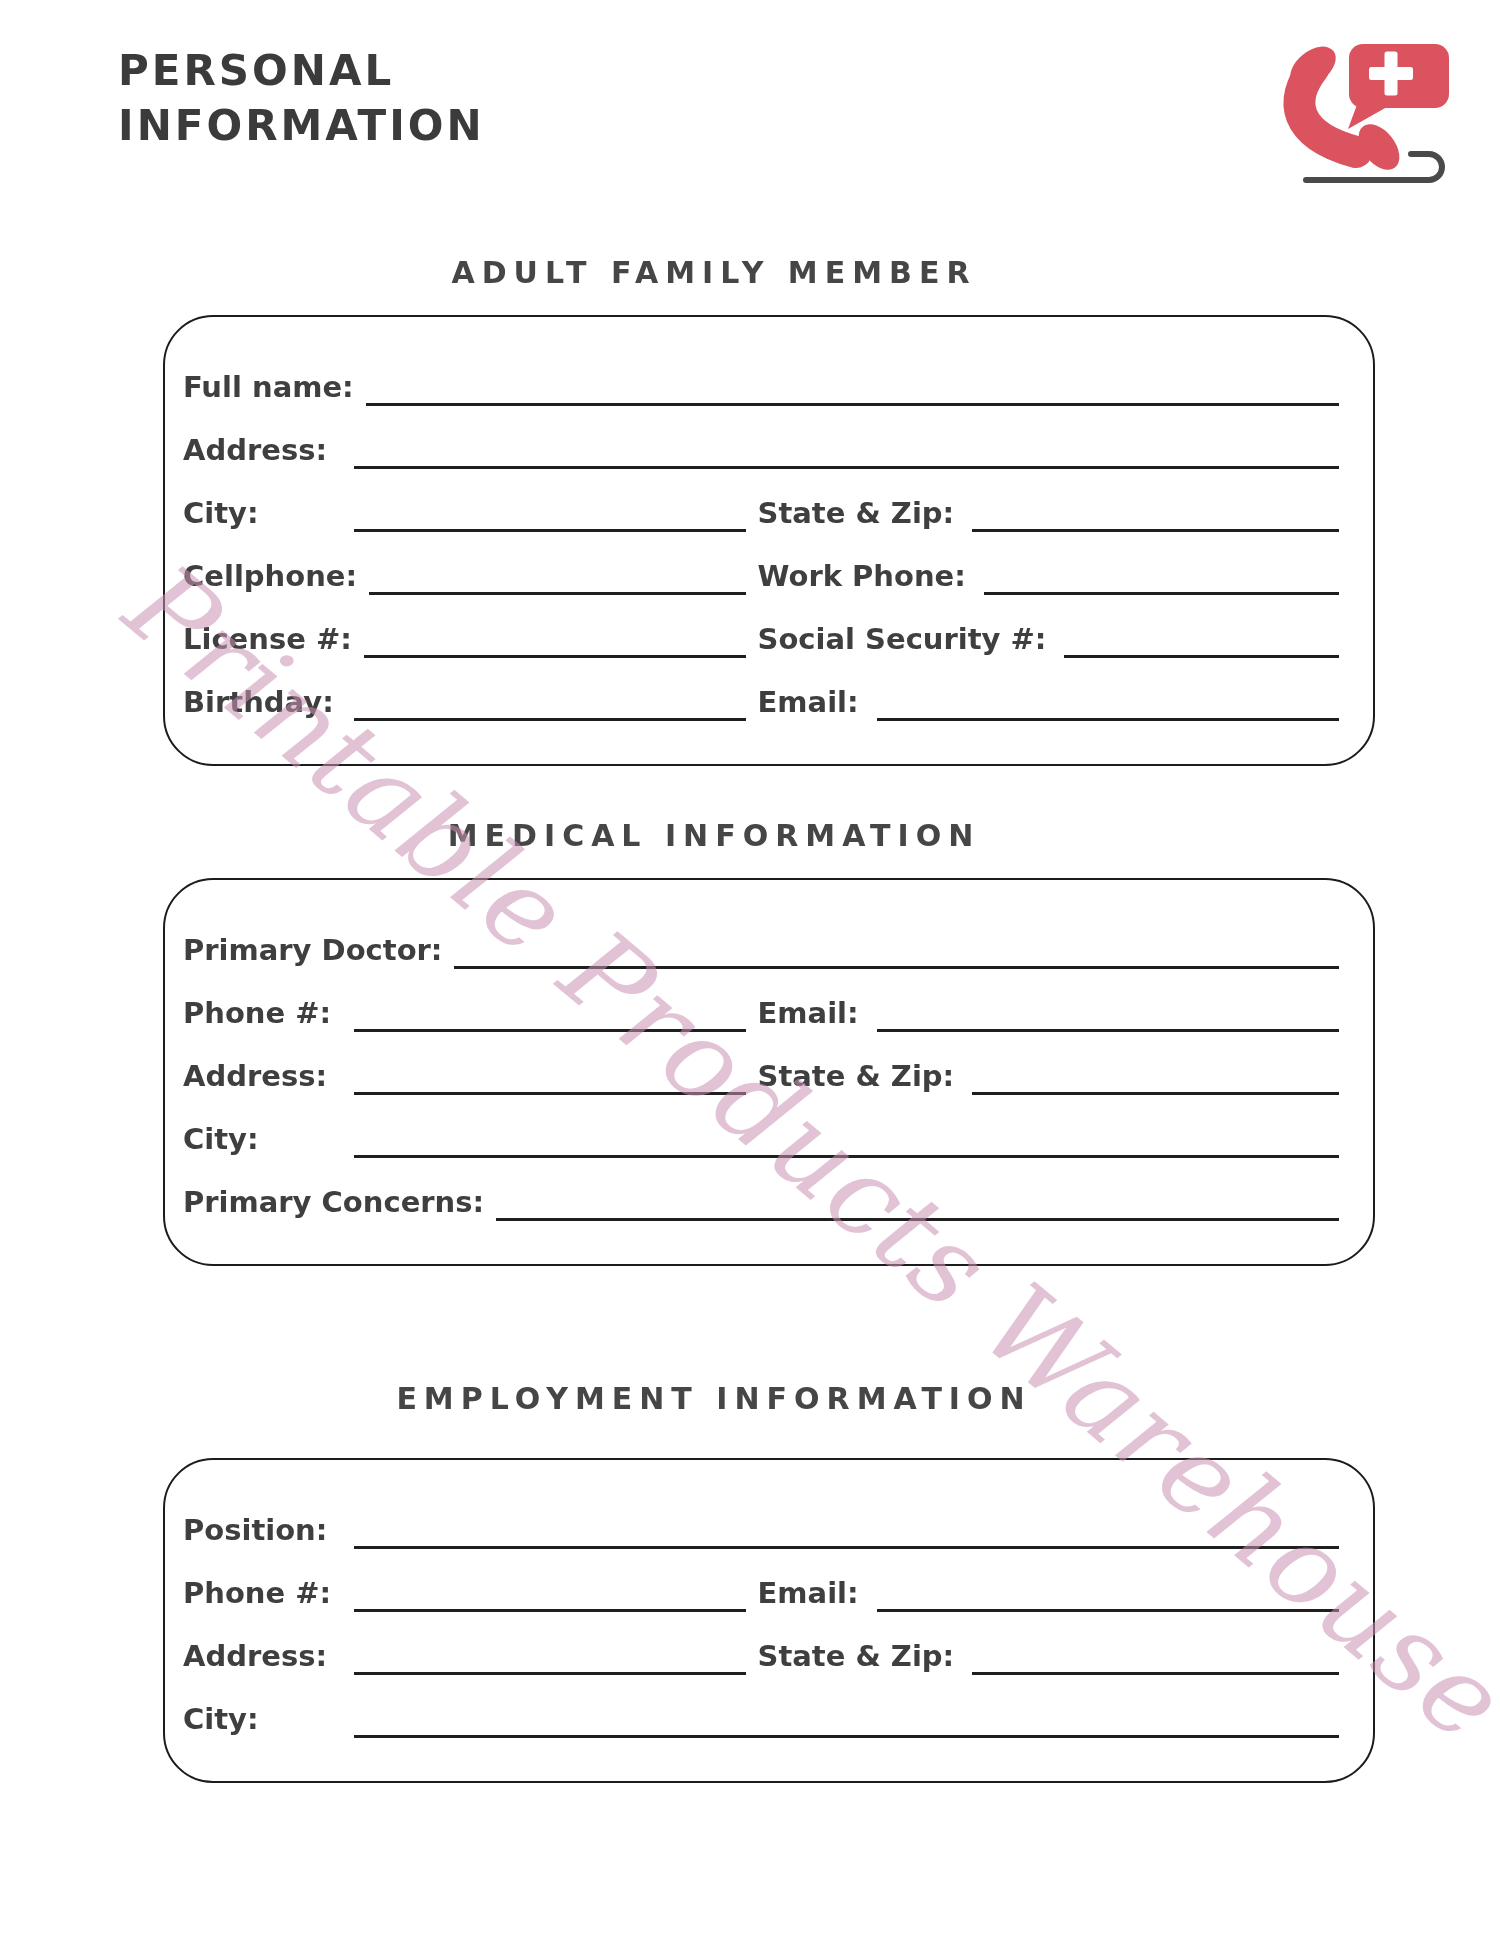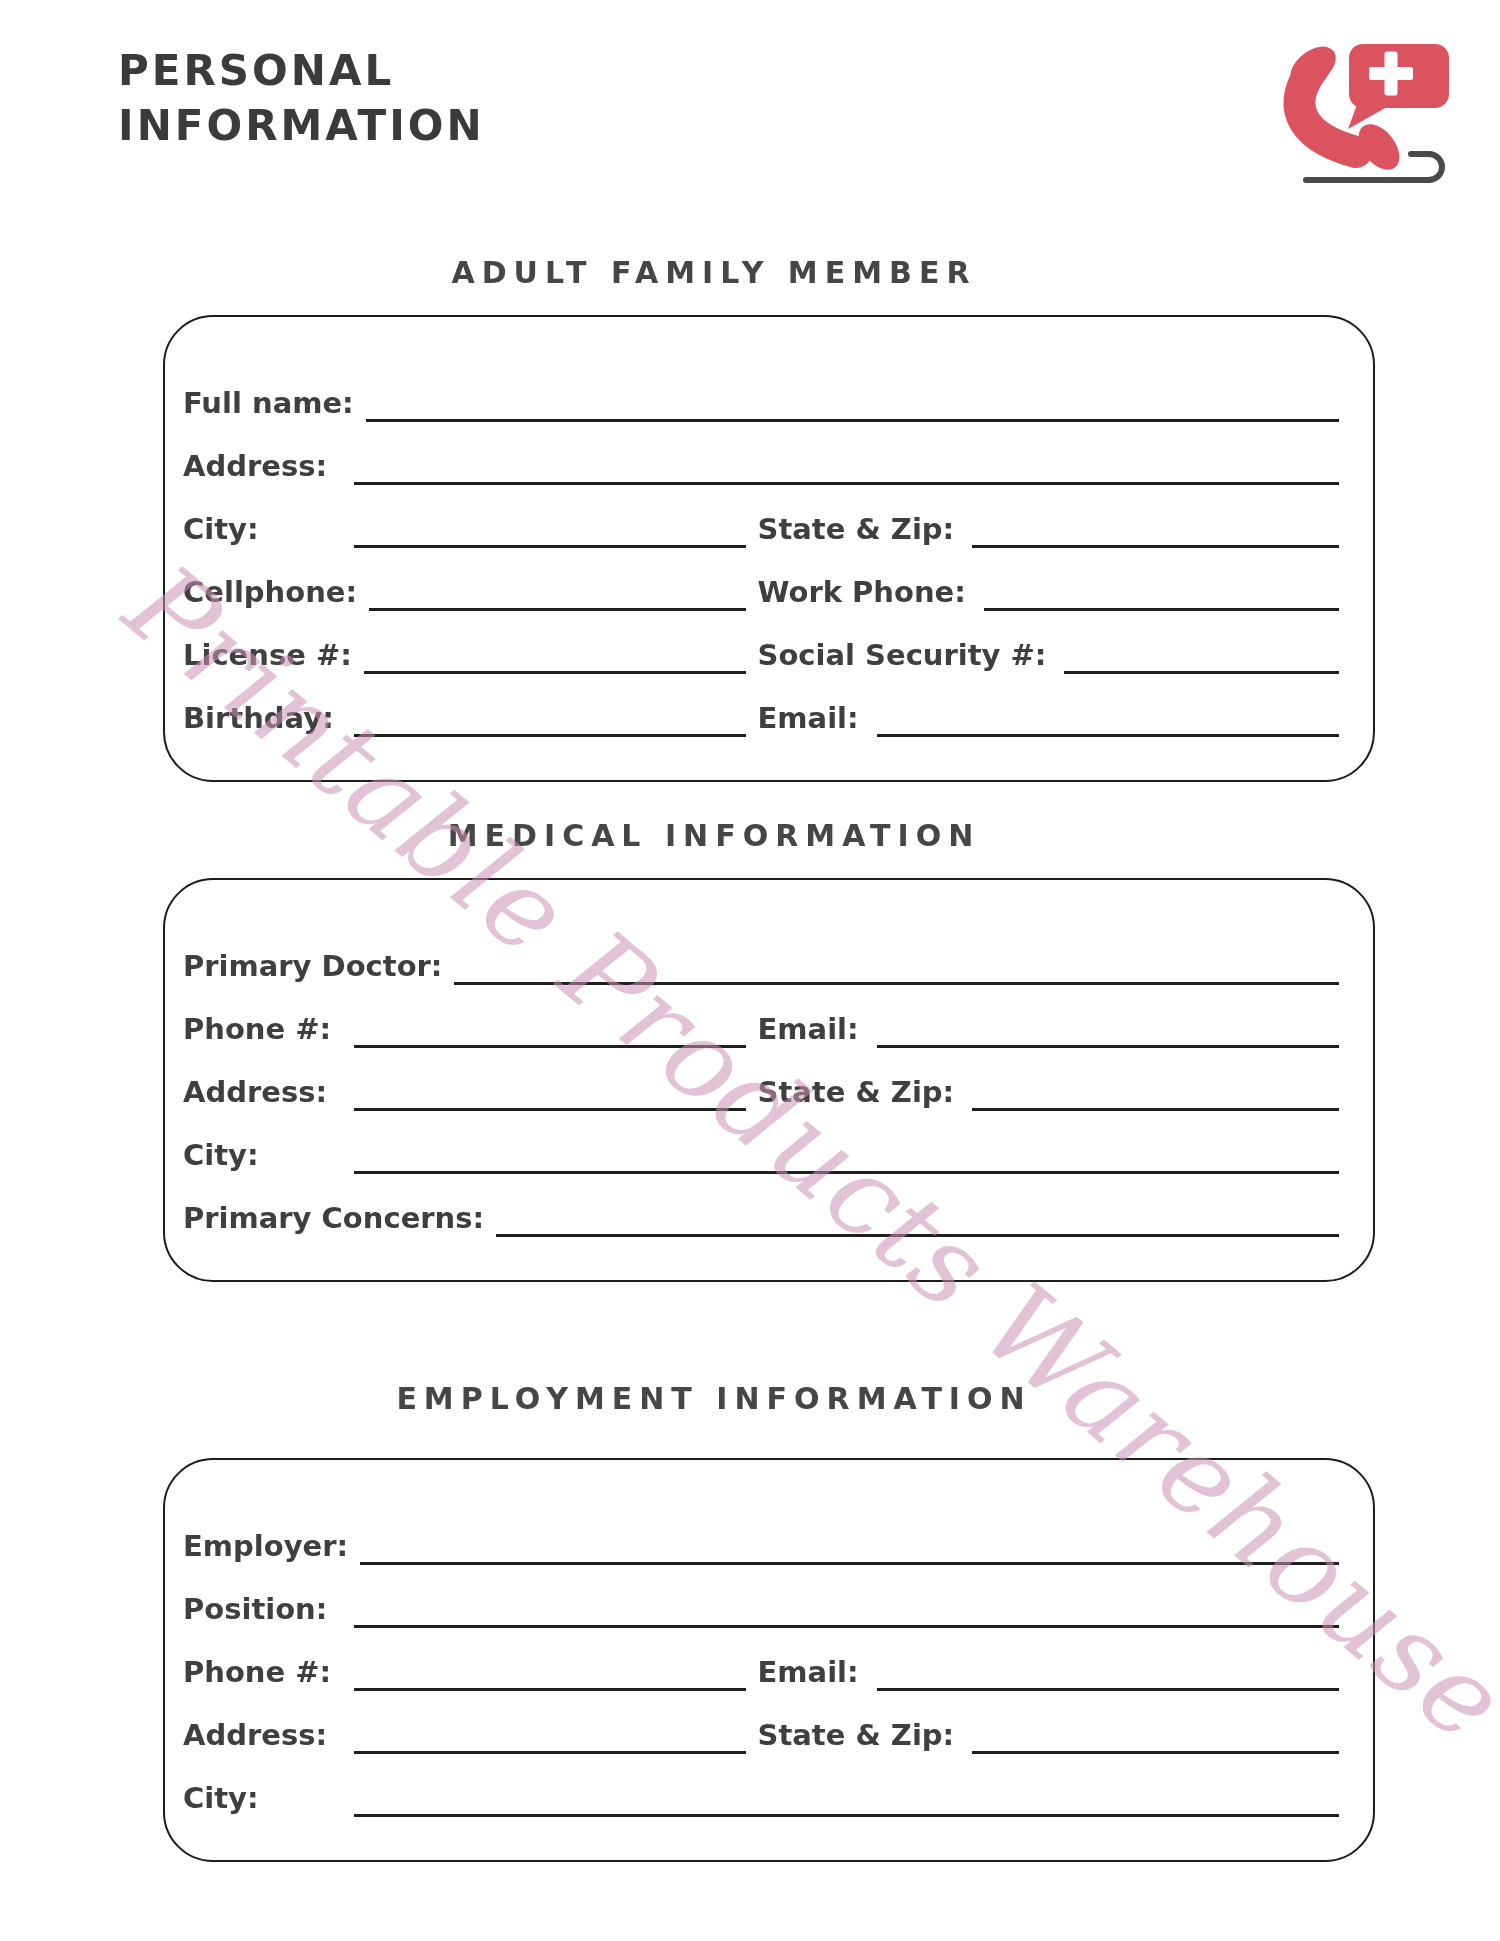--- a/index.html
+++ b/index.html
@@ -29,21 +29,21 @@
   .section-heading{
     text-align:center;
     font-size:30px;font-weight:bold;letter-spacing:7px;
     color:#464646;
   }
 
   
   .panel{
     margin-left:145px;width:1212px;box-sizing:border-box;
     border:2.5px solid #1c1c1c;border-radius:50px;
-    padding:64px 34px 42px 18px;
+    padding:48px 34px 42px 18px;
     background:transparent;
   }
   .section-0 .panel{margin-top:16px;}
   .section-1 .panel{margin-top:22px;}
   .section-2 .panel{margin-top:42px;}
 
   .row{
     display:flex;align-items:flex-end;
     height:42px;margin-bottom:21px;
   }
@@ -194,24 +194,20 @@
           <div class="row">
             <span class="lbl">Primary Concerns:</span>
             <div class="wline"></div>
           </div>
         </div>
       </section>
       <section class="form-section section-2">
         <h2 class="section-heading">EMPLOYMENT INFORMATION</h2>
         <div class="panel">
           <div class="row">
-            <span class="lbl">Employer:</span>
-            <div class="wline"></div>
-          </div>
-          <div class="row">
             <span class="lbl">Position:</span>
             <div class="wline"></div>
           </div>
           <div class="row">
             <div class="half1">
               <span class="lbl">Phone #:</span>
               <div class="wline"></div>
             </div>
             <div class="half2">
               <span class="lbl">Email:</span>

